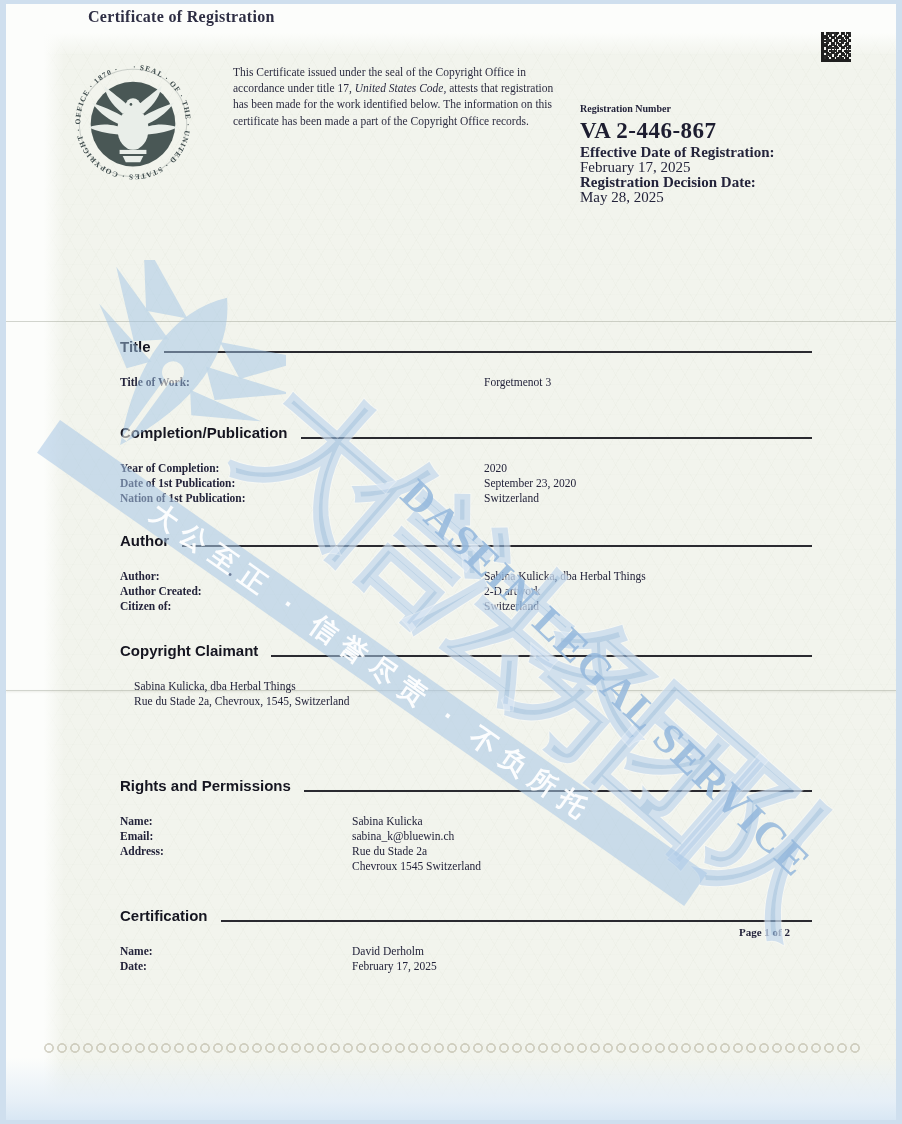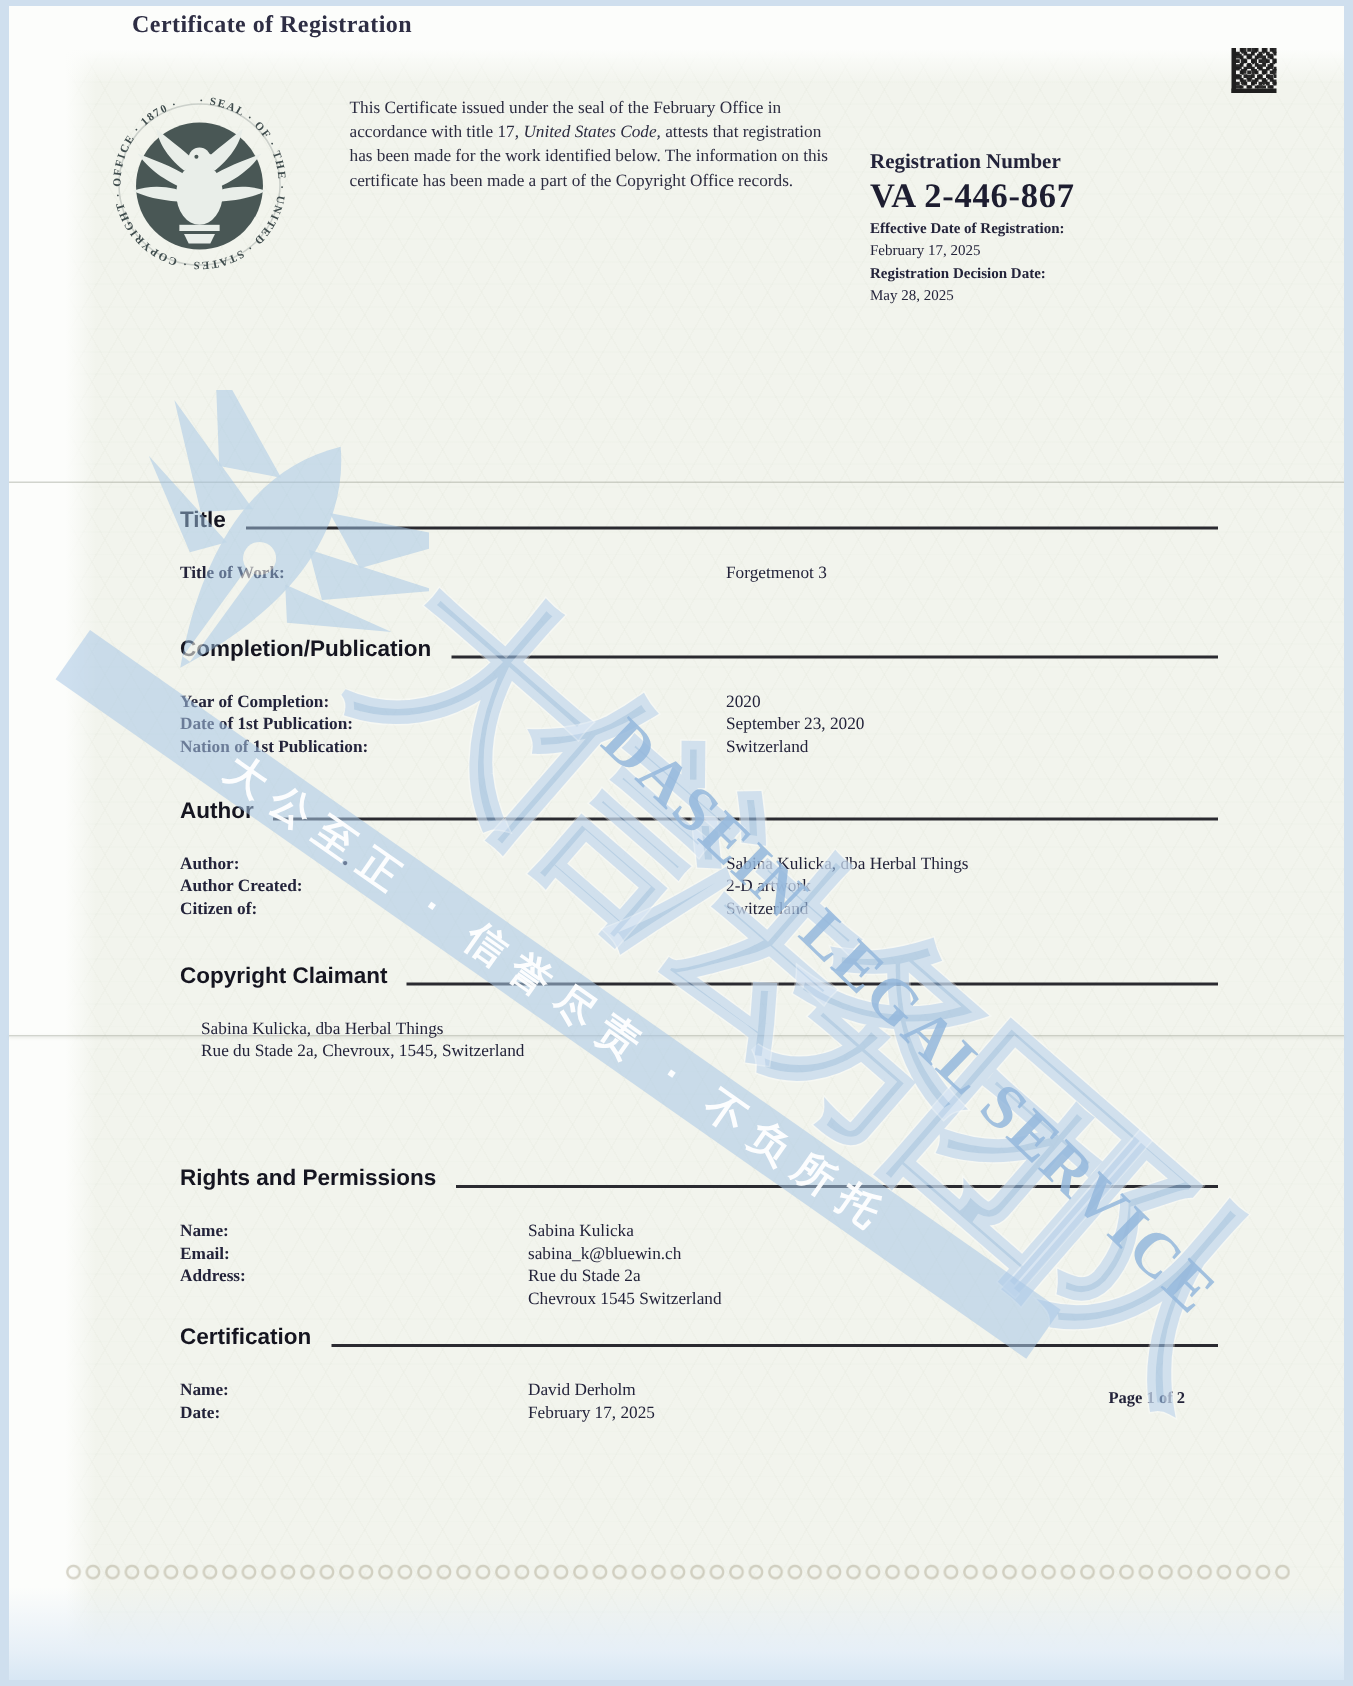--- a/index.html
+++ b/index.html
@@ -45,40 +45,40 @@
     position:absolute;left:82px;top:4px;margin:0;
     font-size:16px;font-weight:600;letter-spacing:.3px;color:#2e2e44;
     font-family:"Liberation Serif", serif;
   }
   .seal{position:absolute;left:63px;top:54px;}
   .statement{
     position:absolute;left:227px;top:60px;width:322px;margin:0;
     font-size:11.5px;line-height:16.2px;color:#2c2c40;
   }
   .regblock{position:absolute;left:574px;top:97px;color:#23233a;}
-  .reg-label{font-weight:bold;font-size:14px;line-height:15px;}
+  .reg-label{font-weight:bold;font-size:10px;line-height:15px;}
   .reg-number{font-weight:bold;font-size:23px;line-height:27px;letter-spacing:.5px;margin:1px 0 1px;color:#1d1d30;}
-  .reg-sub{font-size:10px;line-height:15px;}
+  .reg-sub{font-size:15px;line-height:15px;}
   .reg-sub.b{font-weight:bold;}
   .barcode{
     position:absolute;left:815px;top:28px;width:27px;height:27px;
     background:
       repeating-conic-gradient(rgba(28,28,28,.92) 0% 25%, rgba(255,255,255,0) 0% 50%),
       repeating-conic-gradient(#262626 0% 25%, #f3f3f0 0% 50%);
     background-size:7px 7px,5px 5px;
     border-left:3px solid #1f1f1f;border-bottom:3px solid #1f1f1f;
   }
 
   #sections{position:absolute;left:114px;top:330px;width:692px;padding-top:4px;color:#23233a;}
   section{display:block;}
   section.s2{margin-top:34px;}
   section.s3{margin-top:26px;}
   section.s4{margin-top:28px;}
   section.s5{margin-top:68px;}
-  section.s6{margin-top:9px;}
+  section.s6{margin-top:33px;}
   .sec-head{display:flex;align-items:flex-end;height:18px;}
   .sec-head h2{
     margin:0;font-family:"Liberation Sans", sans-serif;
     font-size:15px;line-height:18px;font-weight:bold;color:#151520;white-space:nowrap;
   }
   .sec-rule{flex:1;border-bottom:2.2px solid #2a2a30;margin:0 0 3px 13px;}
   .rows{margin-top:19px;}
   .row{position:relative;font-size:11.5px;line-height:15px;display:flex;}
   .row .lbl{display:inline-block;width:350px;text-align:left;font-weight:bold;flex:none;}
   .row.narrow .lbl{width:218px;}
@@ -143,21 +143,21 @@
       <path d="M76 74 C88 73 97 71 105 67 C91 62 77 65 69 69 Z"></path>
       <ellipse cx="62" cy="69" rx="15" ry="20"></ellipse>
       <circle cx="62" cy="46" r="7"></circle>
       <path d="M68 43 l7 3 -7 3 z"></path>
       <rect x="49" y="89" width="26" height="4"></rect>
       <path d="M52 95 h20 l-3 6 h-14 z"></path>
     </g>
     <circle cx="60" cy="45" r="1.3" fill="#495755"></circle>
   </svg>
 
-  <p class="statement"><span>This Certificate issued under the seal of the February Office in accordance with title 17, </span><i>United States Code,</i><span> attests that registration has been made for the work identified below. The information on this certificate has been made a part of the Copyright Office records.</span></p>
+  <p class="statement"><span>This Certificate issued under the seal of the Copyright Office in accordance under title 17, </span><i>United States Code,</i><span> attests that registration has been made for the work identified below. The information on this certificate has been made a part of the Copyright Office records.</span></p>
 
   <div class="regblock">
     <div class="reg-label">Registration Number</div>
     <div class="reg-number">VA 2-446-867</div>
     <div class="reg-sub b">Effective Date of Registration:</div>
     <div class="reg-sub">February 17, 2025</div>
     <div class="reg-sub b">Registration Decision Date:</div>
     <div class="reg-sub">May 28, 2025</div>
   </div>
 

